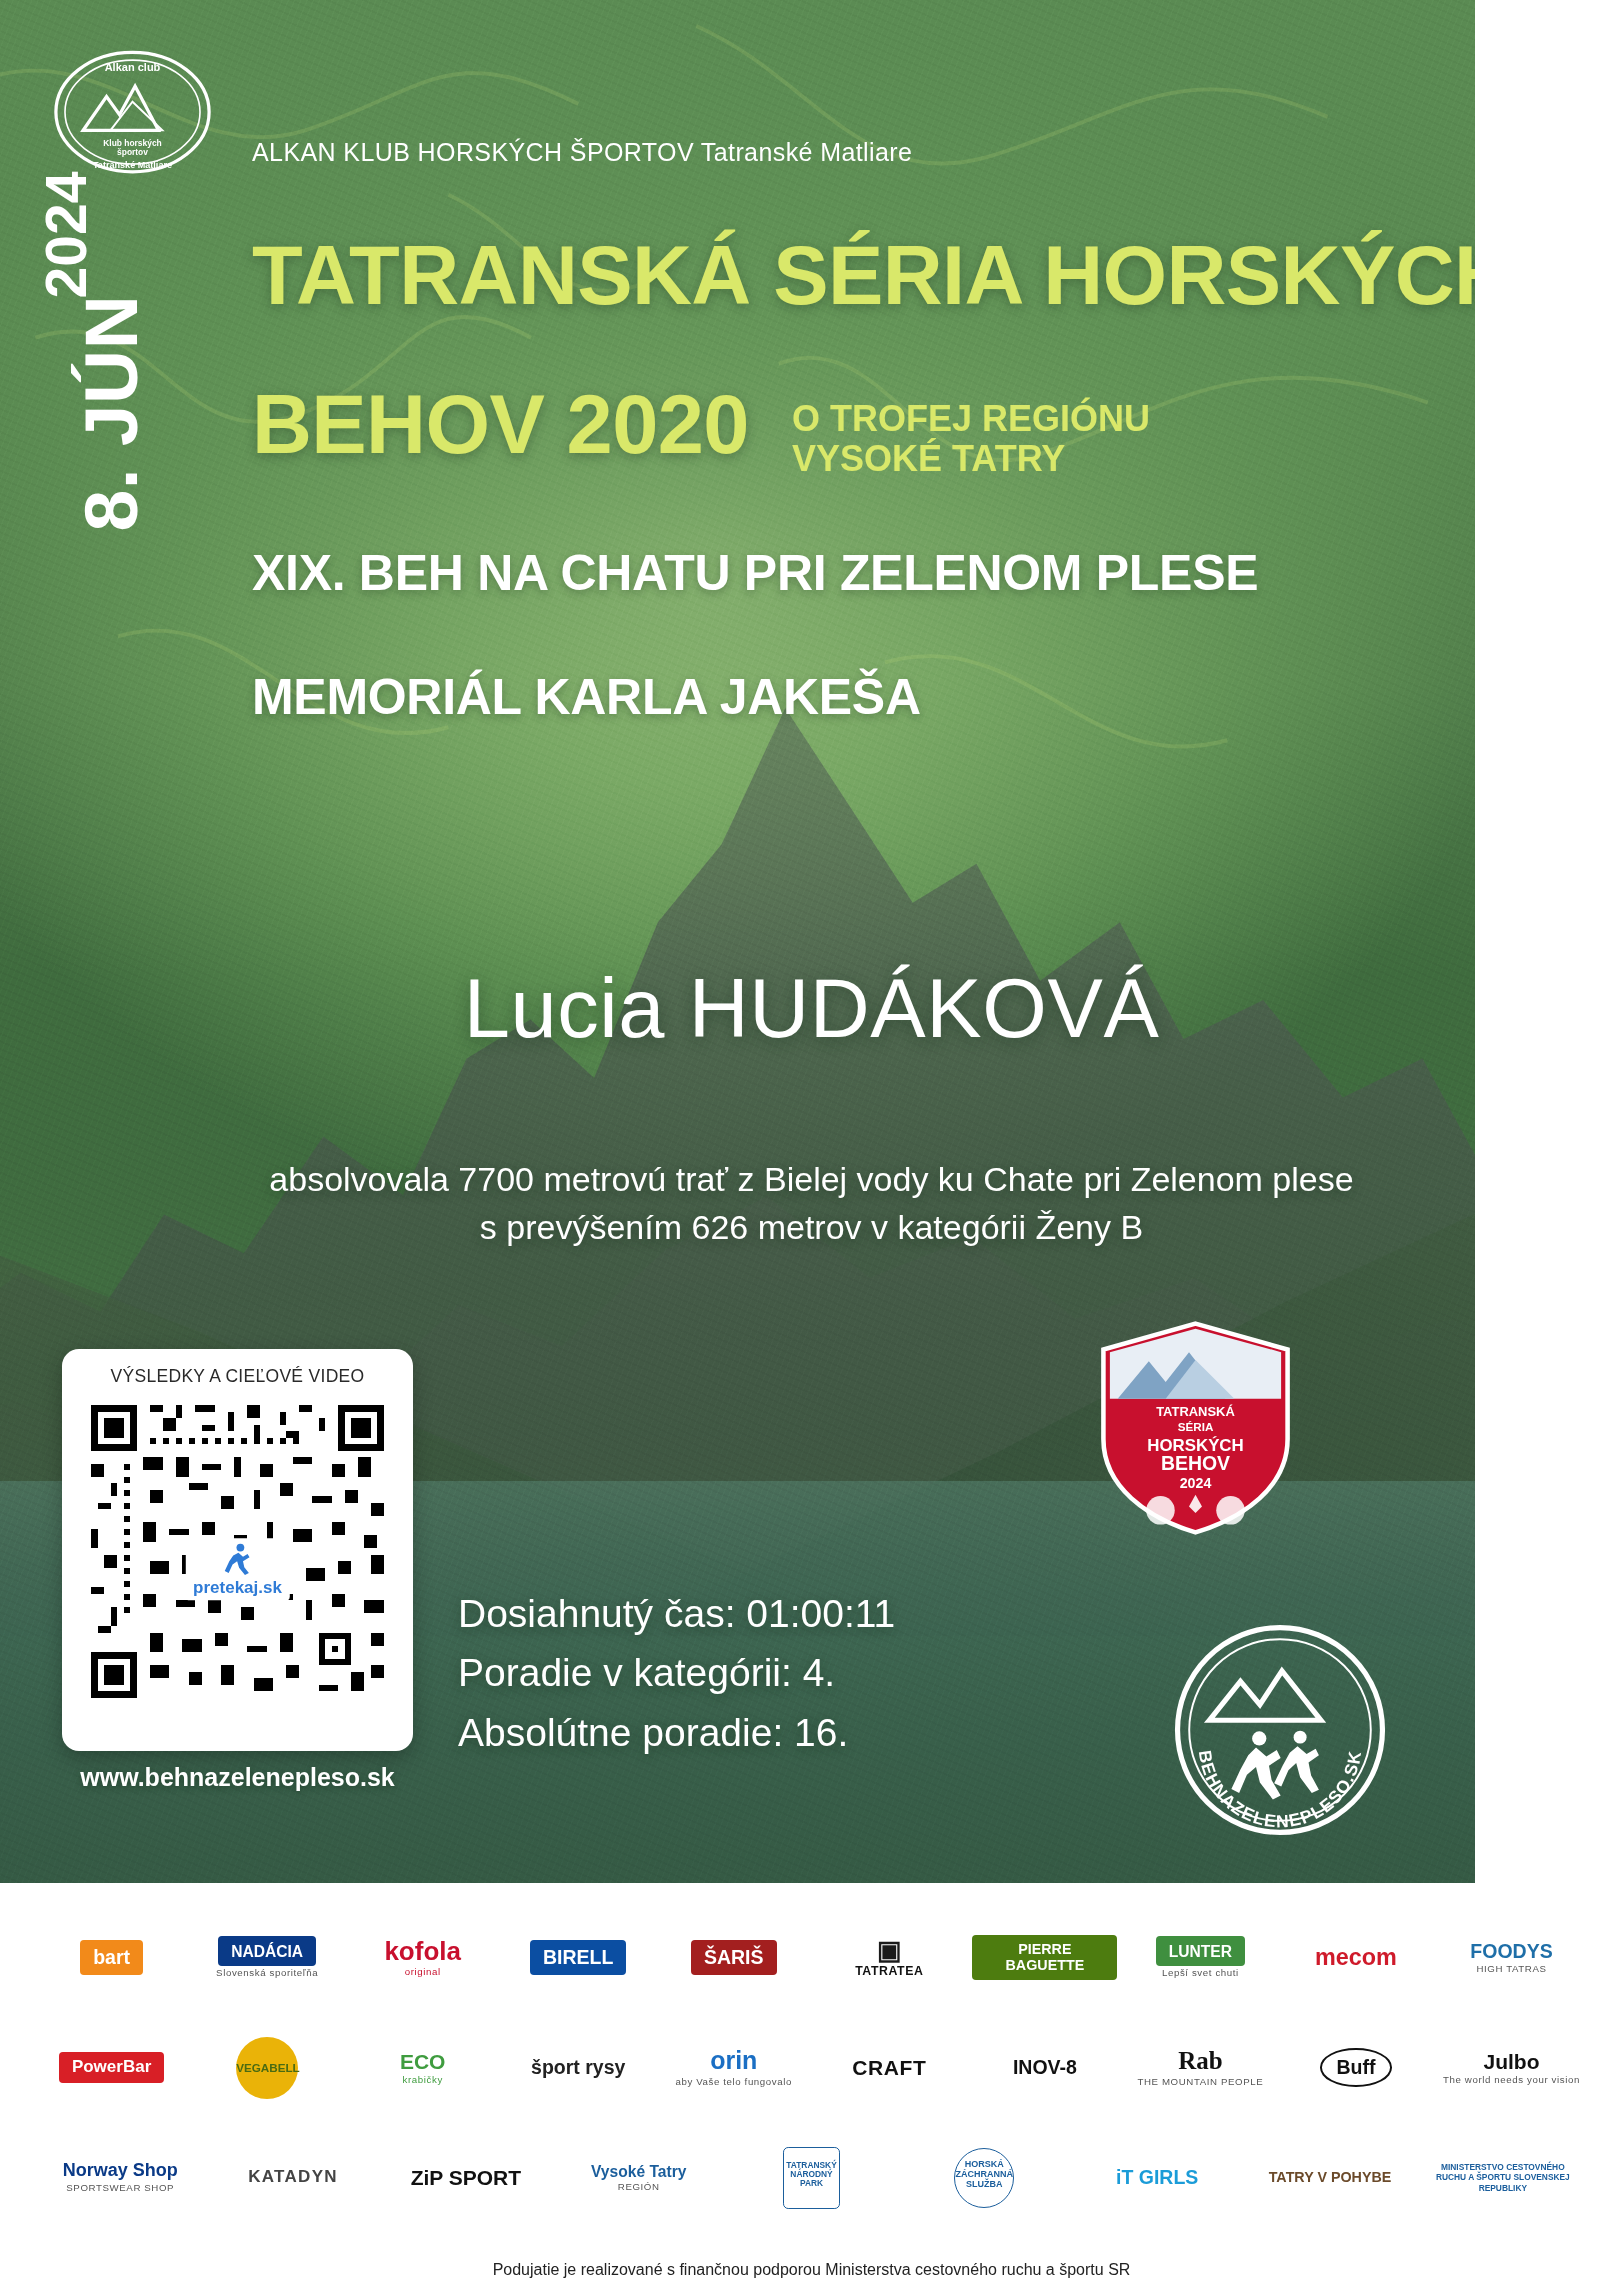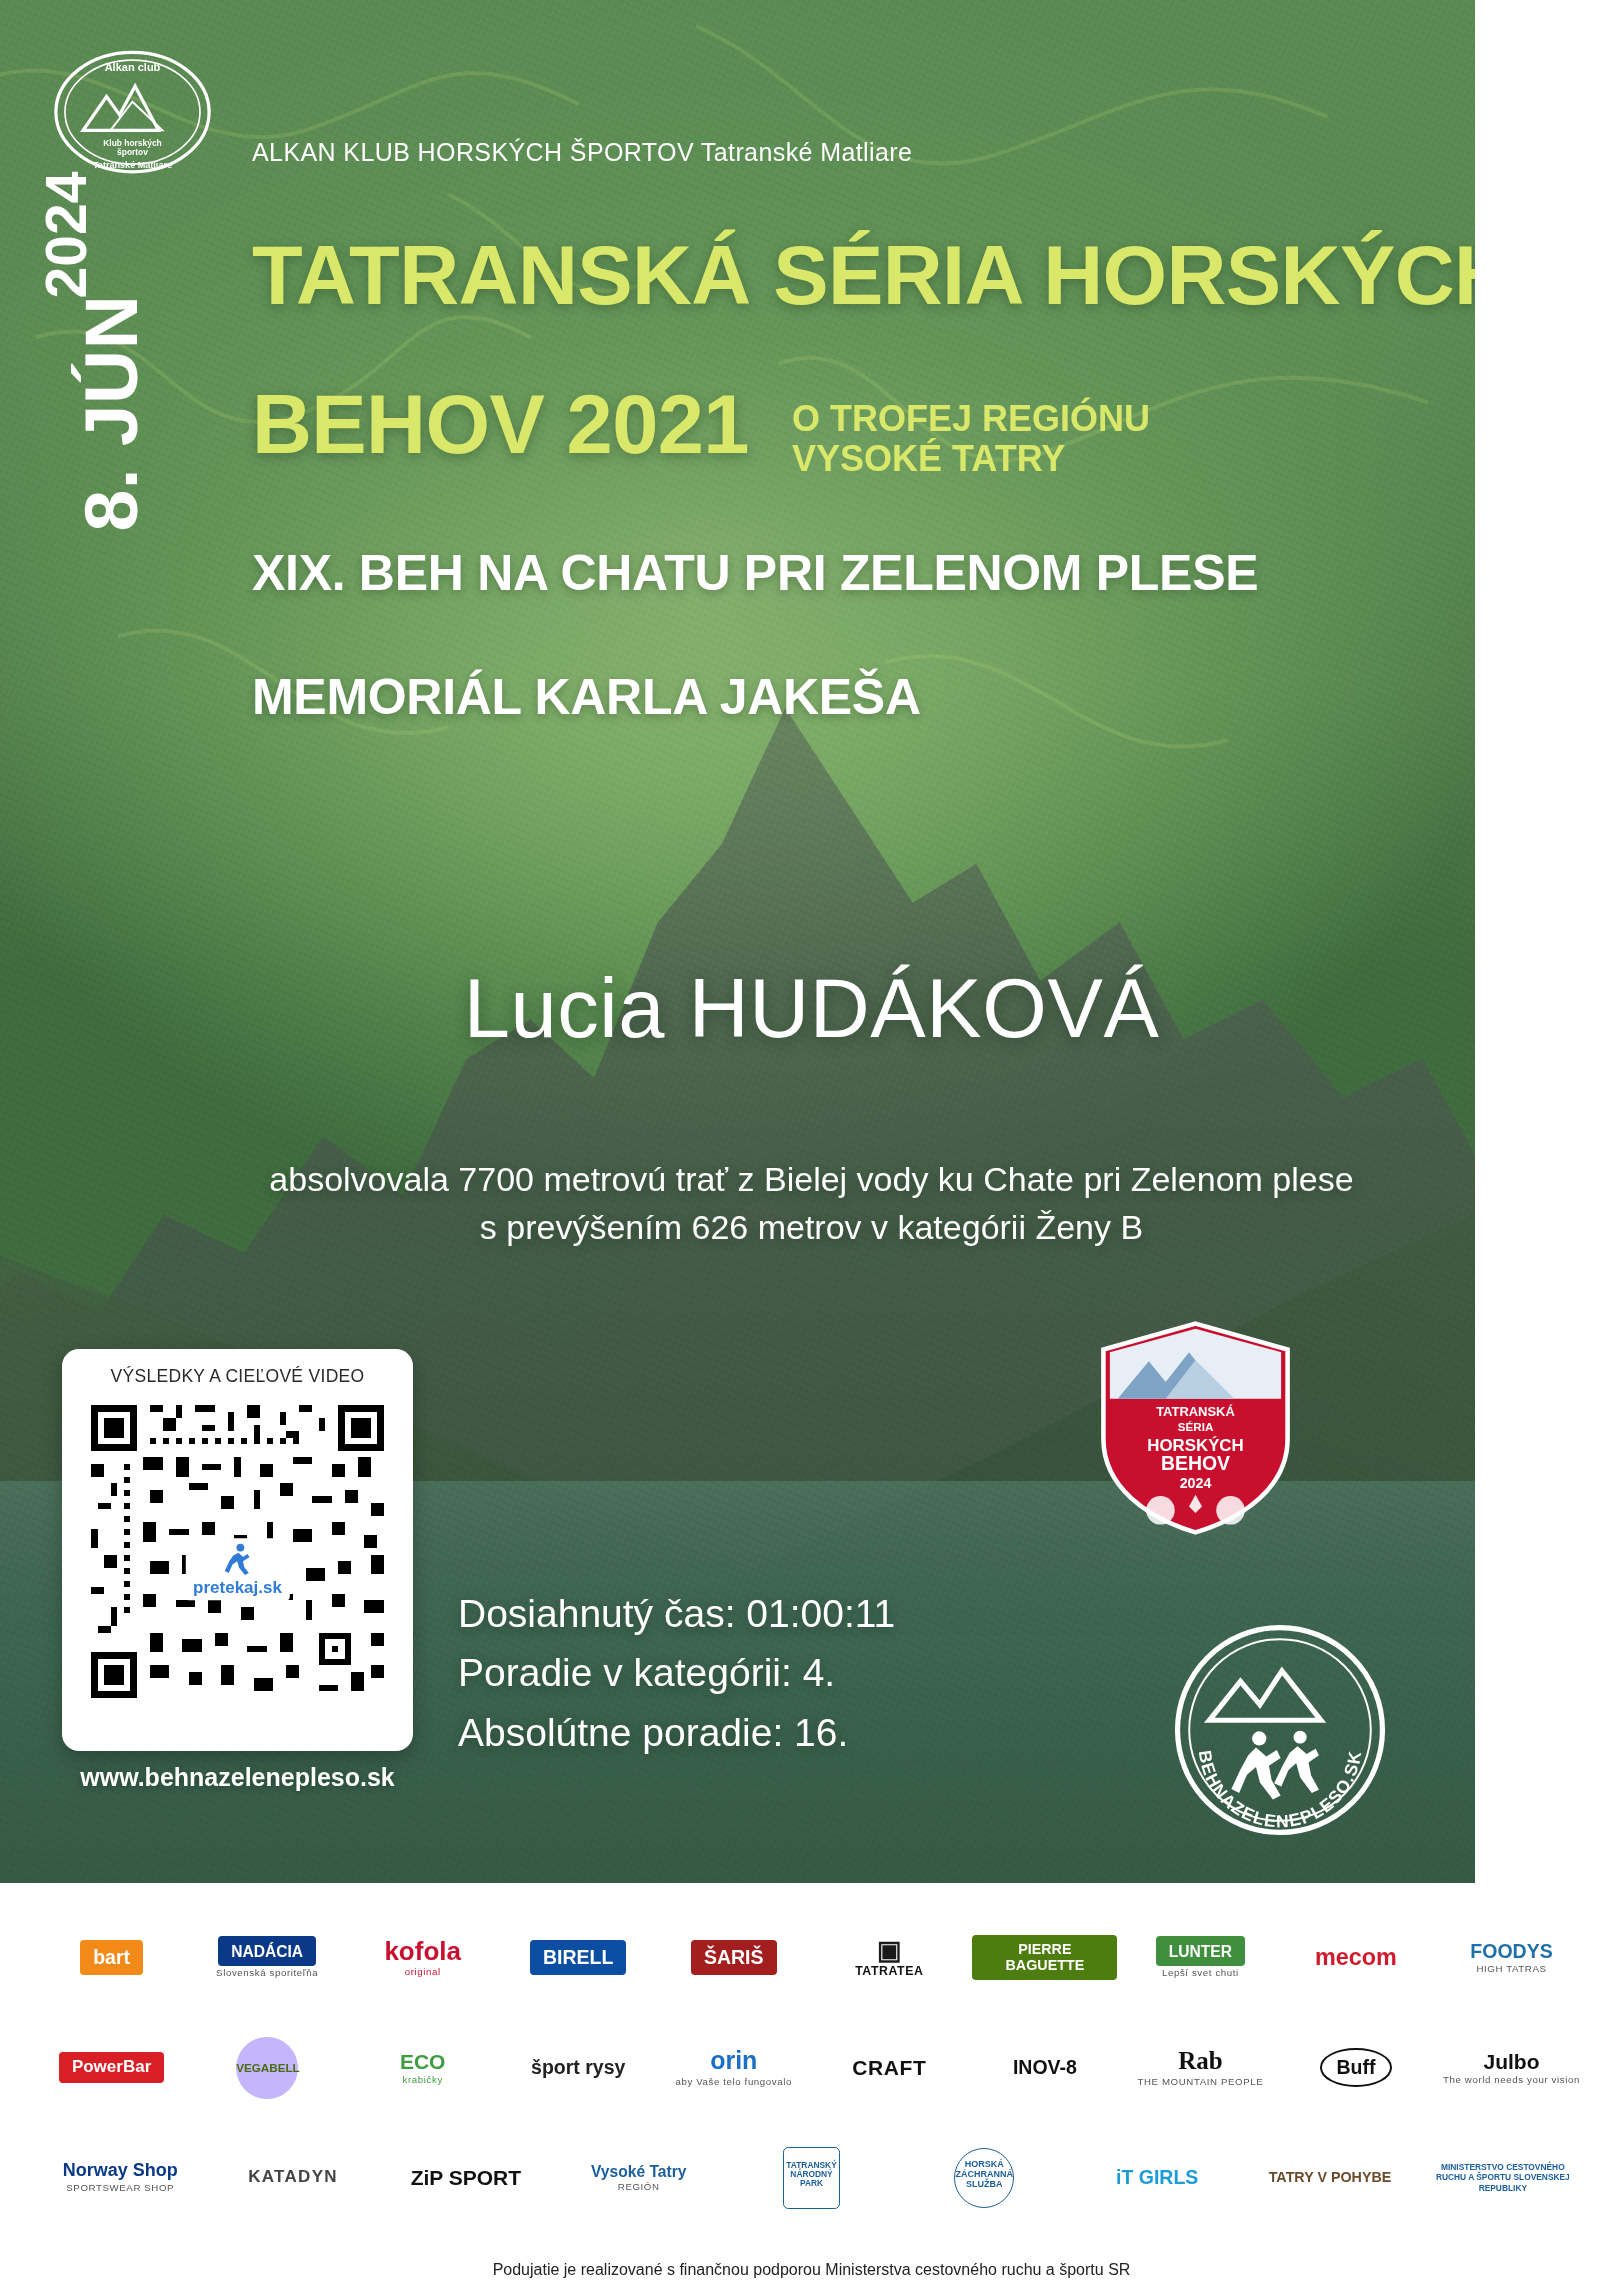--- a/index.html
+++ b/index.html
@@ -400,21 +400,21 @@
     </svg>
 
     <div class="club-line">ALKAN KLUB HORSKÝCH ŠPORTOV Tatranské Matliare</div>
 
     <div class="date-block">
       <div class="year-rot">2024</div>
       <div class="date-rot">8. JÚN</div>
     </div>
 
     <div class="h1">TATRANSKÁ SÉRIA HORSKÝCH</div>
-    <div class="h1b">BEHOV 2021</div>
+    <div class="h1b">BEHOV 2020</div>
     <div class="h1-sub">
       <div>O TROFEJ REGIÓNU</div>
       <div>VYSOKÉ TATRY</div>
     </div>
     <div class="h2">XIX. BEH NA CHATU PRI ZELENOM PLESE</div>
     <div class="h3">MEMORIÁL KARLA JAKEŠA</div>
 
     <div class="runner-name">Lucia HUDÁKOVÁ</div>
     <div class="desc">
       <div>absolvovala 7700 metrovú trať z Bielej vody ku Chate pri Zelenom plese</div>
@@ -630,21 +630,21 @@
           <span style="color:#1f6fa8;font-size:19.5px;font-weight:800">FOODYS</span>
           <span class="sub">HIGH TATRAS</span>
         </div>
     </div>
 
     <div class="sp-row">
       <div class="sp">
           <span class="pill" style="background:#d81f26;font-size:17px">PowerBar</span>
         </div>
       <div class="sp">
-          <span style="display:inline-block;background:#c4b5fd;border-radius:50%;width:62px;height:62px;line-height:62px;color:#4a6b12;font-size:11.7px">VEGABELL</span>
+          <span style="display:inline-block;background:#eab308;border-radius:50%;width:62px;height:62px;line-height:62px;color:#4a6b12;font-size:11.7px">VEGABELL</span>
         </div>
       <div class="sp">
           <span style="color:#3f9c3f;font-size:21px;font-weight:800">ECO</span>
           <span class="sub" style="color:#3f9c3f">krabičky</span>
         </div>
       <div class="sp">
           <span style="color:#222;font-size:19.5px;font-weight:700">šport rysy</span>
         </div>
       <div class="sp">
           <span style="color:#1b6fc4;font-size:25px;font-weight:800">orin</span>

